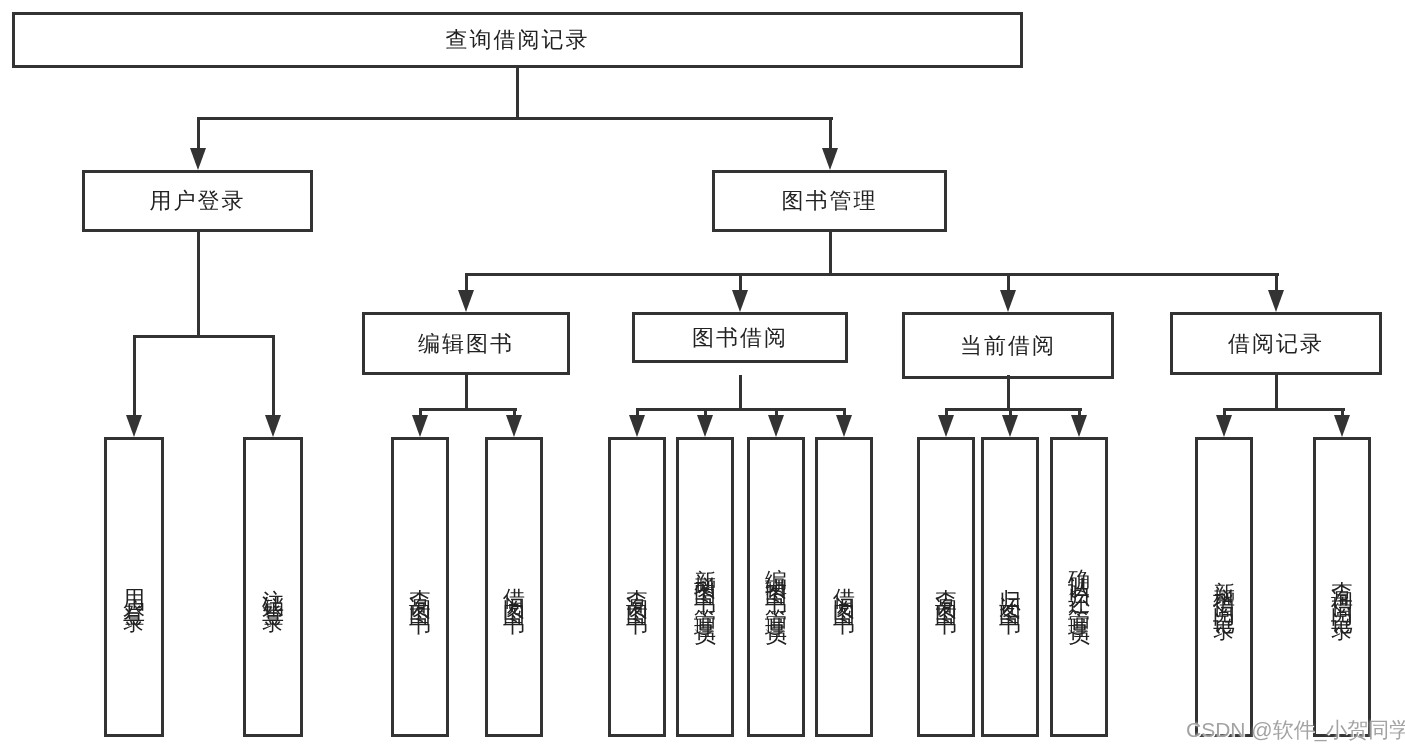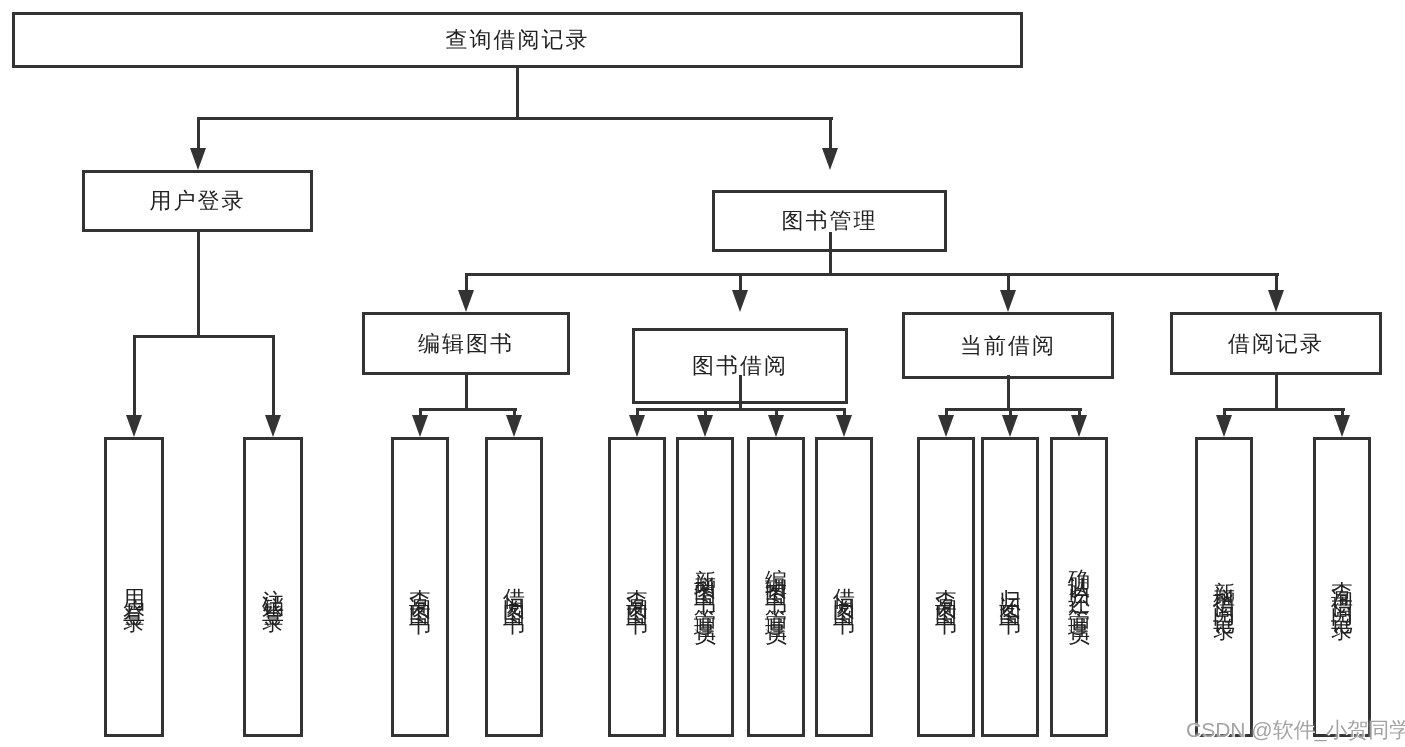--- a/index.html
+++ b/index.html
@@ -62,42 +62,42 @@
   <div class="box" style="left:12px;top:12px;width:1011px;height:56px;">查询借阅记录</div>
 
   <div class="vline" style="left:516px;top:68px;height:49px;"></div>
   <div class="hline" style="left:197px;top:117px;width:636px;"></div>
   <div class="vline" style="left:197px;top:117px;height:32px;"></div>
   <div class="arrow" style="left:190px;top:148px;"></div>
   <div class="vline" style="left:829px;top:117px;height:32px;"></div>
   <div class="arrow" style="left:822px;top:148px;"></div>
 
   <div class="box" style="left:82px;top:170px;width:231px;height:62px;">用户登录</div>
-  <div class="box" style="left:712px;top:170px;width:235px;height:62px;margin-top:20px;">图书管理</div>
+  <div class="box" style="left:712px;top:170px;width:235px;height:62px;">图书管理</div>
 
   <div class="vline" style="left:197px;top:232px;height:103px;"></div>
   <div class="hline" style="left:133px;top:335px;width:142px;"></div>
   <div class="vline" style="left:133px;top:335px;height:80px;"></div>
   <div class="arrow" style="left:126px;top:415px;"></div>
   <div class="vline" style="left:272px;top:335px;height:80px;"></div>
   <div class="arrow" style="left:265px;top:415px;"></div>
 
   <div class="vline" style="left:829px;top:232px;height:41px;"></div>
   <div class="hline" style="left:465px;top:273px;width:814px;"></div>
   <div class="vline" style="left:465px;top:273px;height:17px;"></div>
   <div class="arrow" style="left:458px;top:290px;"></div>
   <div class="vline" style="left:739px;top:273px;height:17px;"></div>
   <div class="arrow" style="left:732px;top:290px;"></div>
   <div class="vline" style="left:1007px;top:273px;height:17px;"></div>
   <div class="arrow" style="left:1000px;top:290px;"></div>
   <div class="vline" style="left:1275px;top:273px;height:17px;"></div>
   <div class="arrow" style="left:1268px;top:290px;"></div>
 
   <div class="box" style="left:362px;top:312px;width:208px;height:63px;">编辑图书</div>
-  <div class="box" style="left:632px;top:328px;width:216px;height:76px;">图书借阅</div>
+  <div class="box" style="left:632px;top:312px;width:216px;height:51px;">图书借阅</div>
   <div class="box" style="left:902px;top:312px;width:212px;height:67px;">当前借阅</div>
   <div class="box" style="left:1170px;top:312px;width:212px;height:63px;">借阅记录</div>
 
   <div class="vline" style="left:465px;top:375px;height:33px;"></div>
   <div class="hline" style="left:419px;top:408px;width:98px;"></div>
   <div class="vline" style="left:419px;top:408px;height:9px;"></div>
   <div class="arrow" style="left:412px;top:415px;"></div>
   <div class="vline" style="left:513px;top:408px;height:9px;"></div>
   <div class="arrow" style="left:506px;top:415px;"></div>
 

